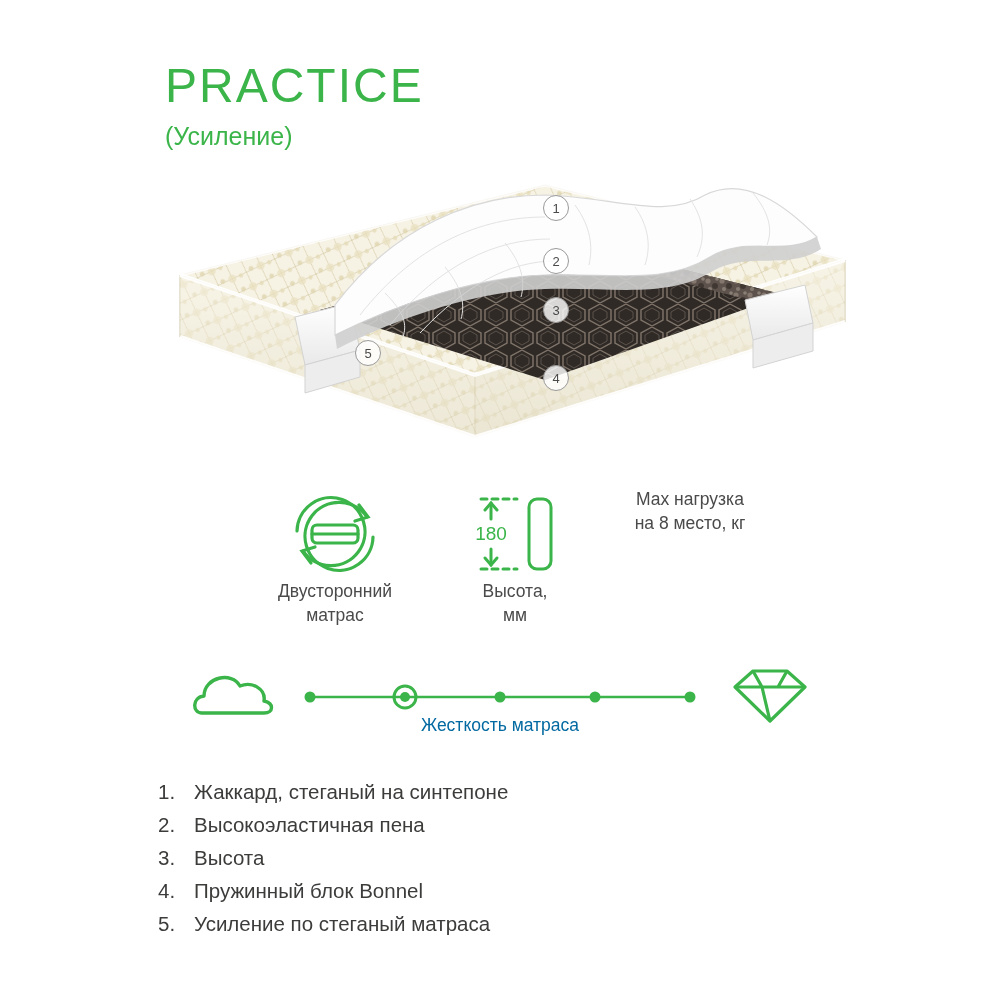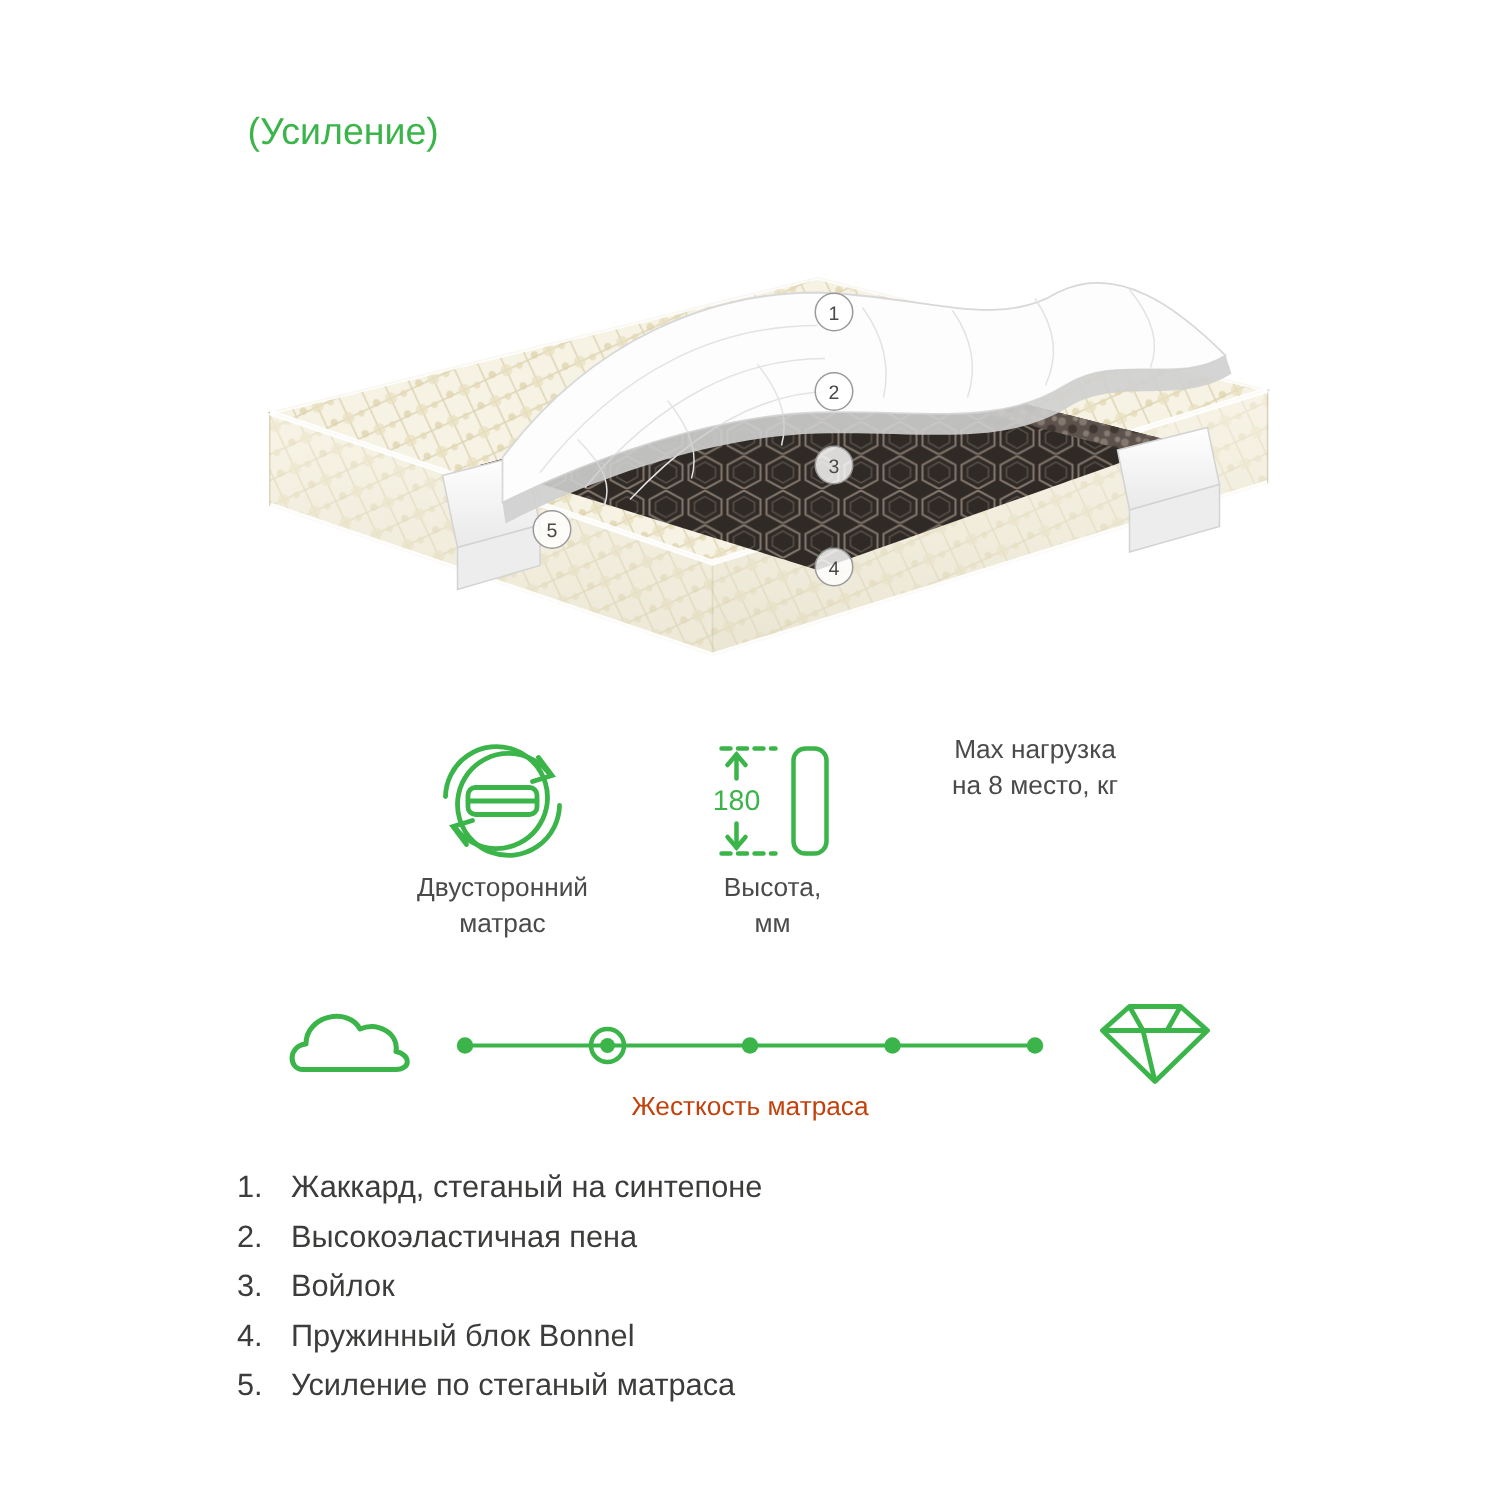--- a/index.html
+++ b/index.html
@@ -70,24 +70,24 @@
 
   
   .firmness {
     position: absolute;
     left: 190px; top: 655px;
     width: 620px; height: 100px;
   }
   .firm-label {
     position: absolute;
     width: 100%;
-    top: 72px;
+    top: 60px;
     text-align: center;
     font-size: 17.5px;
-    color: #c2410c;
+    color: #0369a1;
   }
 
   
   .legend {
     position: absolute;
     left: 158px; top: 780px;
     width: 700px;
   }
   .legend-row {
     display: flex;
@@ -96,20 +96,21 @@
     font-size: 20.5px;
     color: #3c3c3b;
   }
   .legend-num { width: 36px; flex: 0 0 36px; }
   .legend-text { flex: 1 1 auto; }
 </style>
 </head>
 <body>
 
 <div class="title-block">
+  <div class="title-main">PRACTICE</div>
   <div class="title-sub">(Усиление)</div>
 </div>
 
 <div class="mattress-wrap">
   <svg width="730" height="310" viewBox="0 0 730 310">
     <defs>
 
       <pattern id="jacq" width="22" height="22" patternUnits="userSpaceOnUse" patternTransform="rotate(20)">
         <rect width="22" height="22" fill="#f6f2e4"></rect>
         <path d="M0 0 L22 22 M22 0 L0 22" stroke="#ddd4b4" stroke-width="1"></path>
@@ -271,21 +272,21 @@
   <div class="legend-row">
     <span class="legend-num">1.</span>
     <span class="legend-text">Жаккард, стеганый на синтепоне</span>
   </div>
   <div class="legend-row">
     <span class="legend-num">2.</span>
     <span class="legend-text">Высокоэластичная пена</span>
   </div>
   <div class="legend-row">
     <span class="legend-num">3.</span>
-    <span class="legend-text">Войлок</span>
+    <span class="legend-text">Высота</span>
   </div>
   <div class="legend-row">
     <span class="legend-num">4.</span>
     <span class="legend-text">Пружинный блок Bonnel</span>
   </div>
   <div class="legend-row">
     <span class="legend-num">5.</span>
     <span class="legend-text">Усиление по стеганый матраса</span>
   </div>
 </div>

